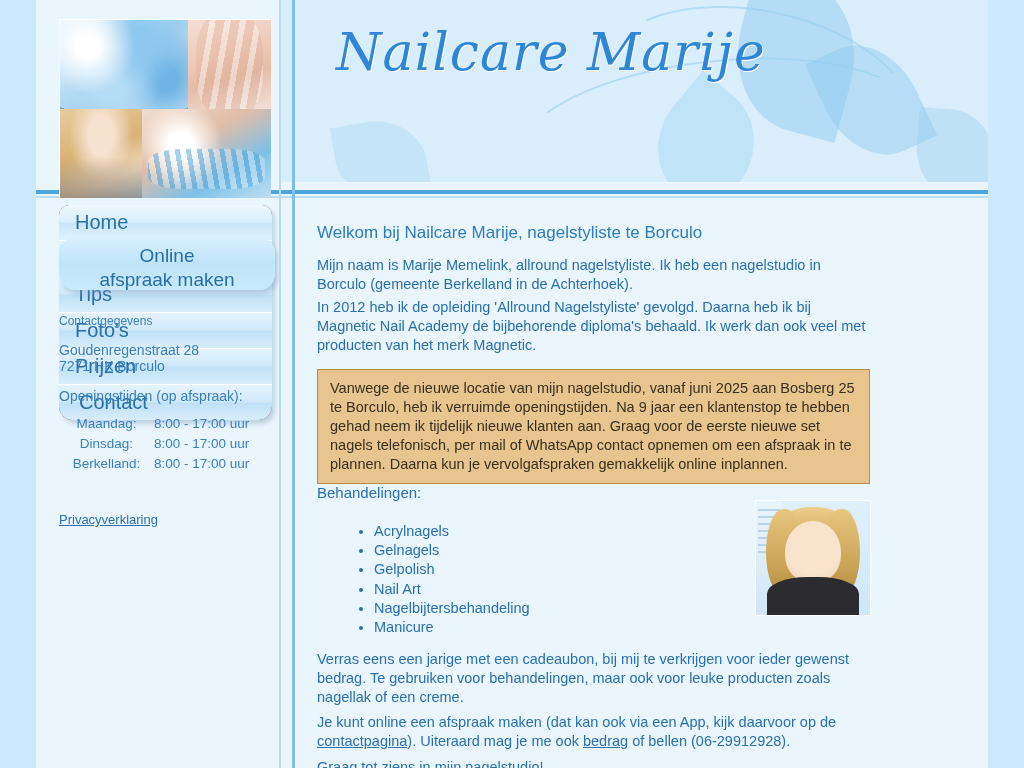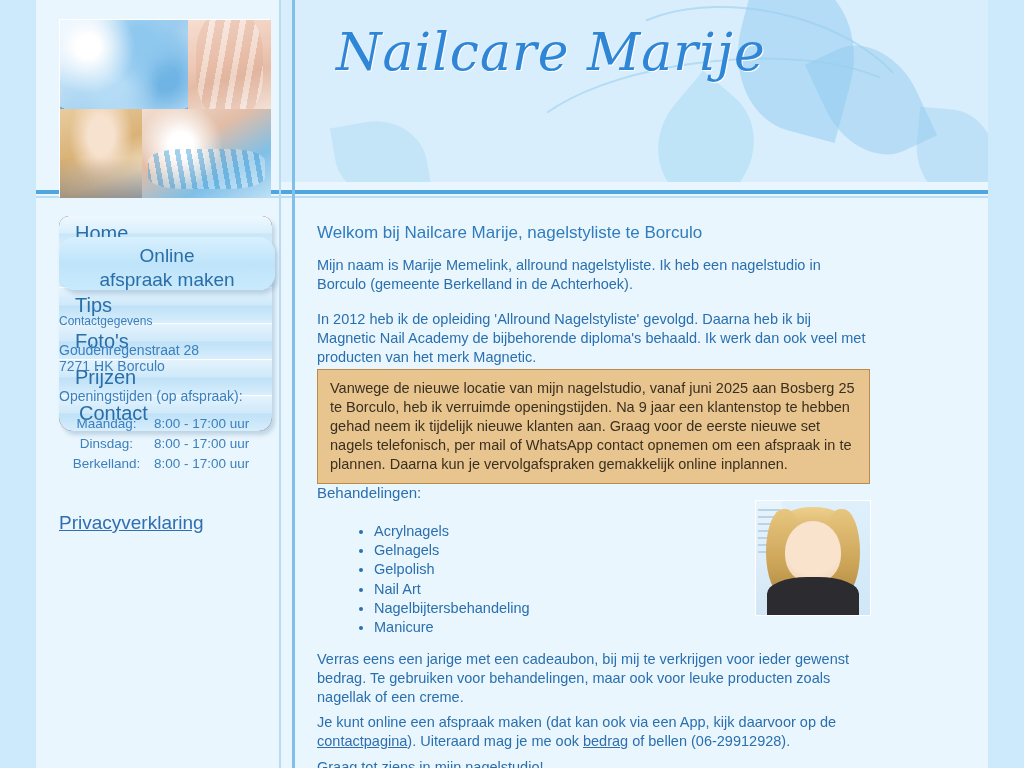--- a/index.html
+++ b/index.html
@@ -158,21 +158,21 @@
     position: absolute;
     left: 36px;
     top: 198px;
     width: 243px;
     height: 570px;
     background: #eaf6fe;
   }
   .nav {
     position: absolute;
     left: 23px;
-    top: 18px;
+    top: 7px;
     width: 213px;
     border-radius: 10px 10px 14px 14px;
     box-shadow: 3px 4px 4px rgba(110,150,180,.35);
     overflow: hidden;
     background: #7f1d1d;
   }
   .nav-item {
     position: relative;
     height: 35px;
     line-height: 35px;
@@ -224,21 +224,21 @@
   .hours-row {
     display: flex;
     line-height: 20px;
     font-size: 13.5px;
   }
   .hours-day { width: 95px; text-align: center; }
   .privacy {
     position: absolute;
     left: 59px;
     top: 512px;
-    font-size: 19px;
+    font-size: 13px;
     color: #2f6fb0;
     text-decoration: underline;
     cursor: pointer;
   }
 
   
   .vdivider {
     position: absolute;
     left: 279px;
     top: 0px;
@@ -275,21 +275,21 @@
   }
   .para {
     position: absolute;
     left: 21px;
     width: 556px;
     font-size: 14.5px;
     line-height: 19px;
     color: #2a6fae;
   }
   .p1 { top: 58px; }
-  .p2 { top: 112px; }
+  .p2 { top: 100px; }
 
   .notice {
     position: absolute;
     left: 21px;
     top: 171px;
     width: 553px;
     padding: 9px 12px;
     box-sizing: border-box;
     background: #e8c48f;
     border: 1px solid #b98b4d;

